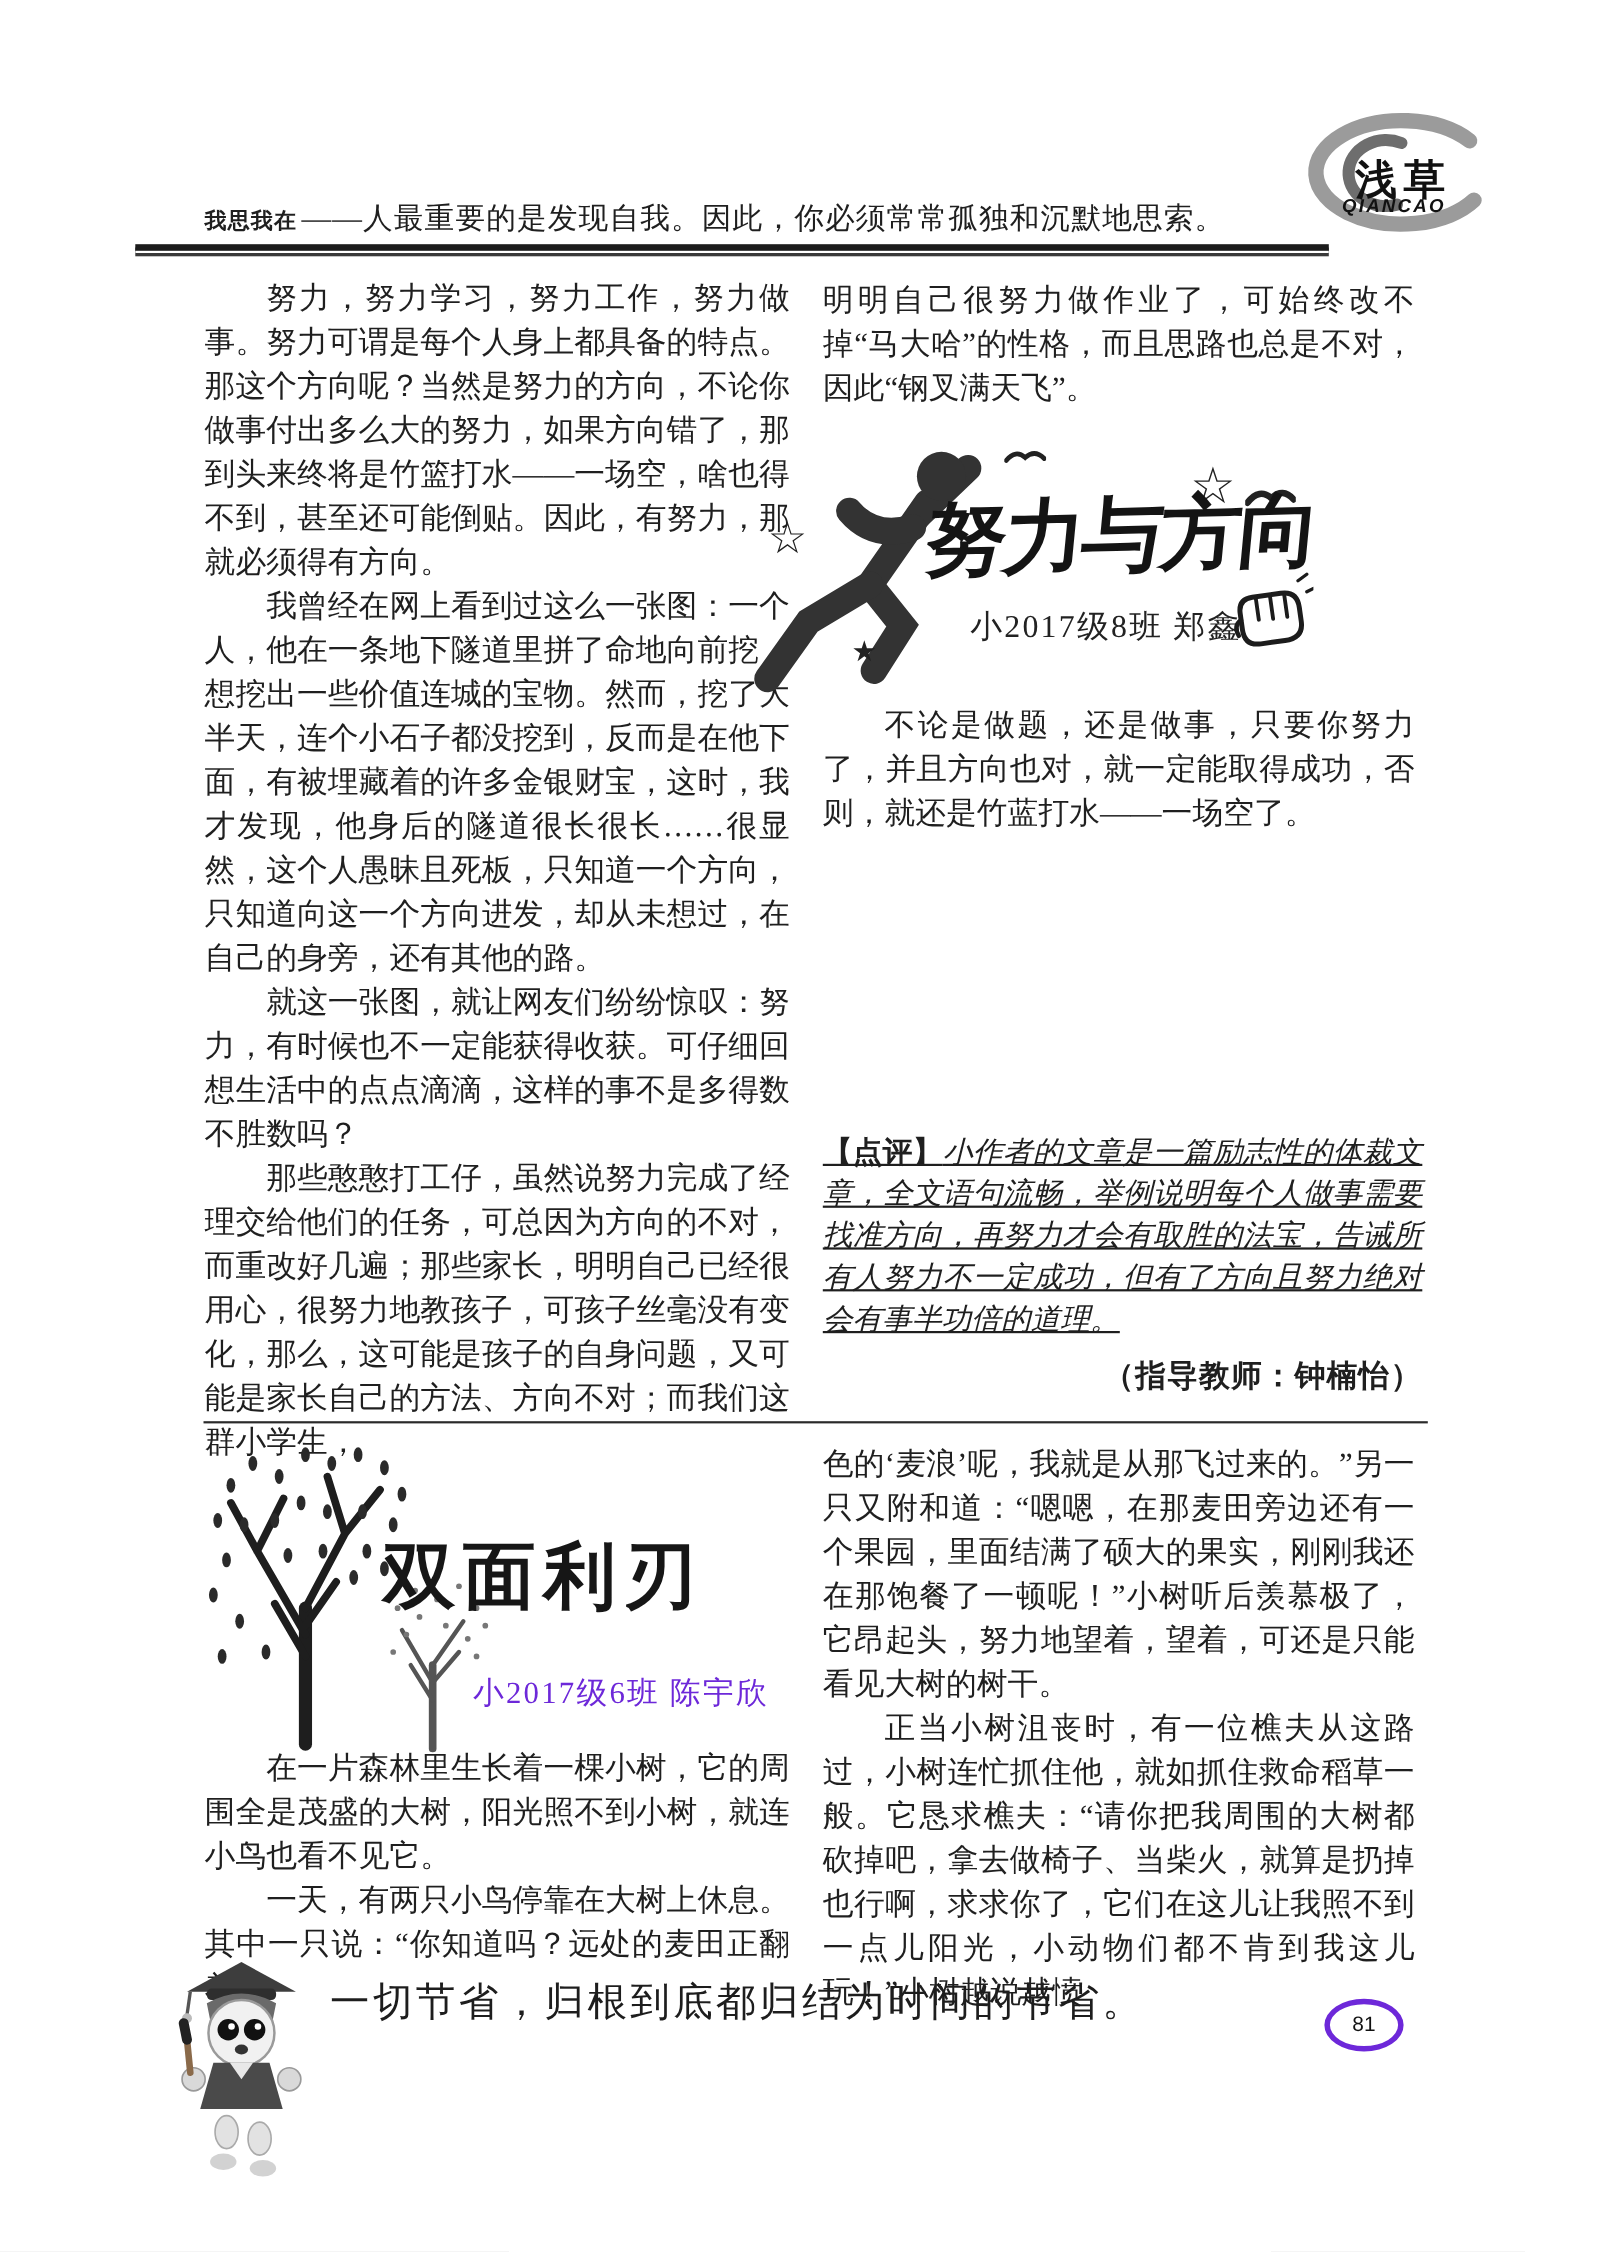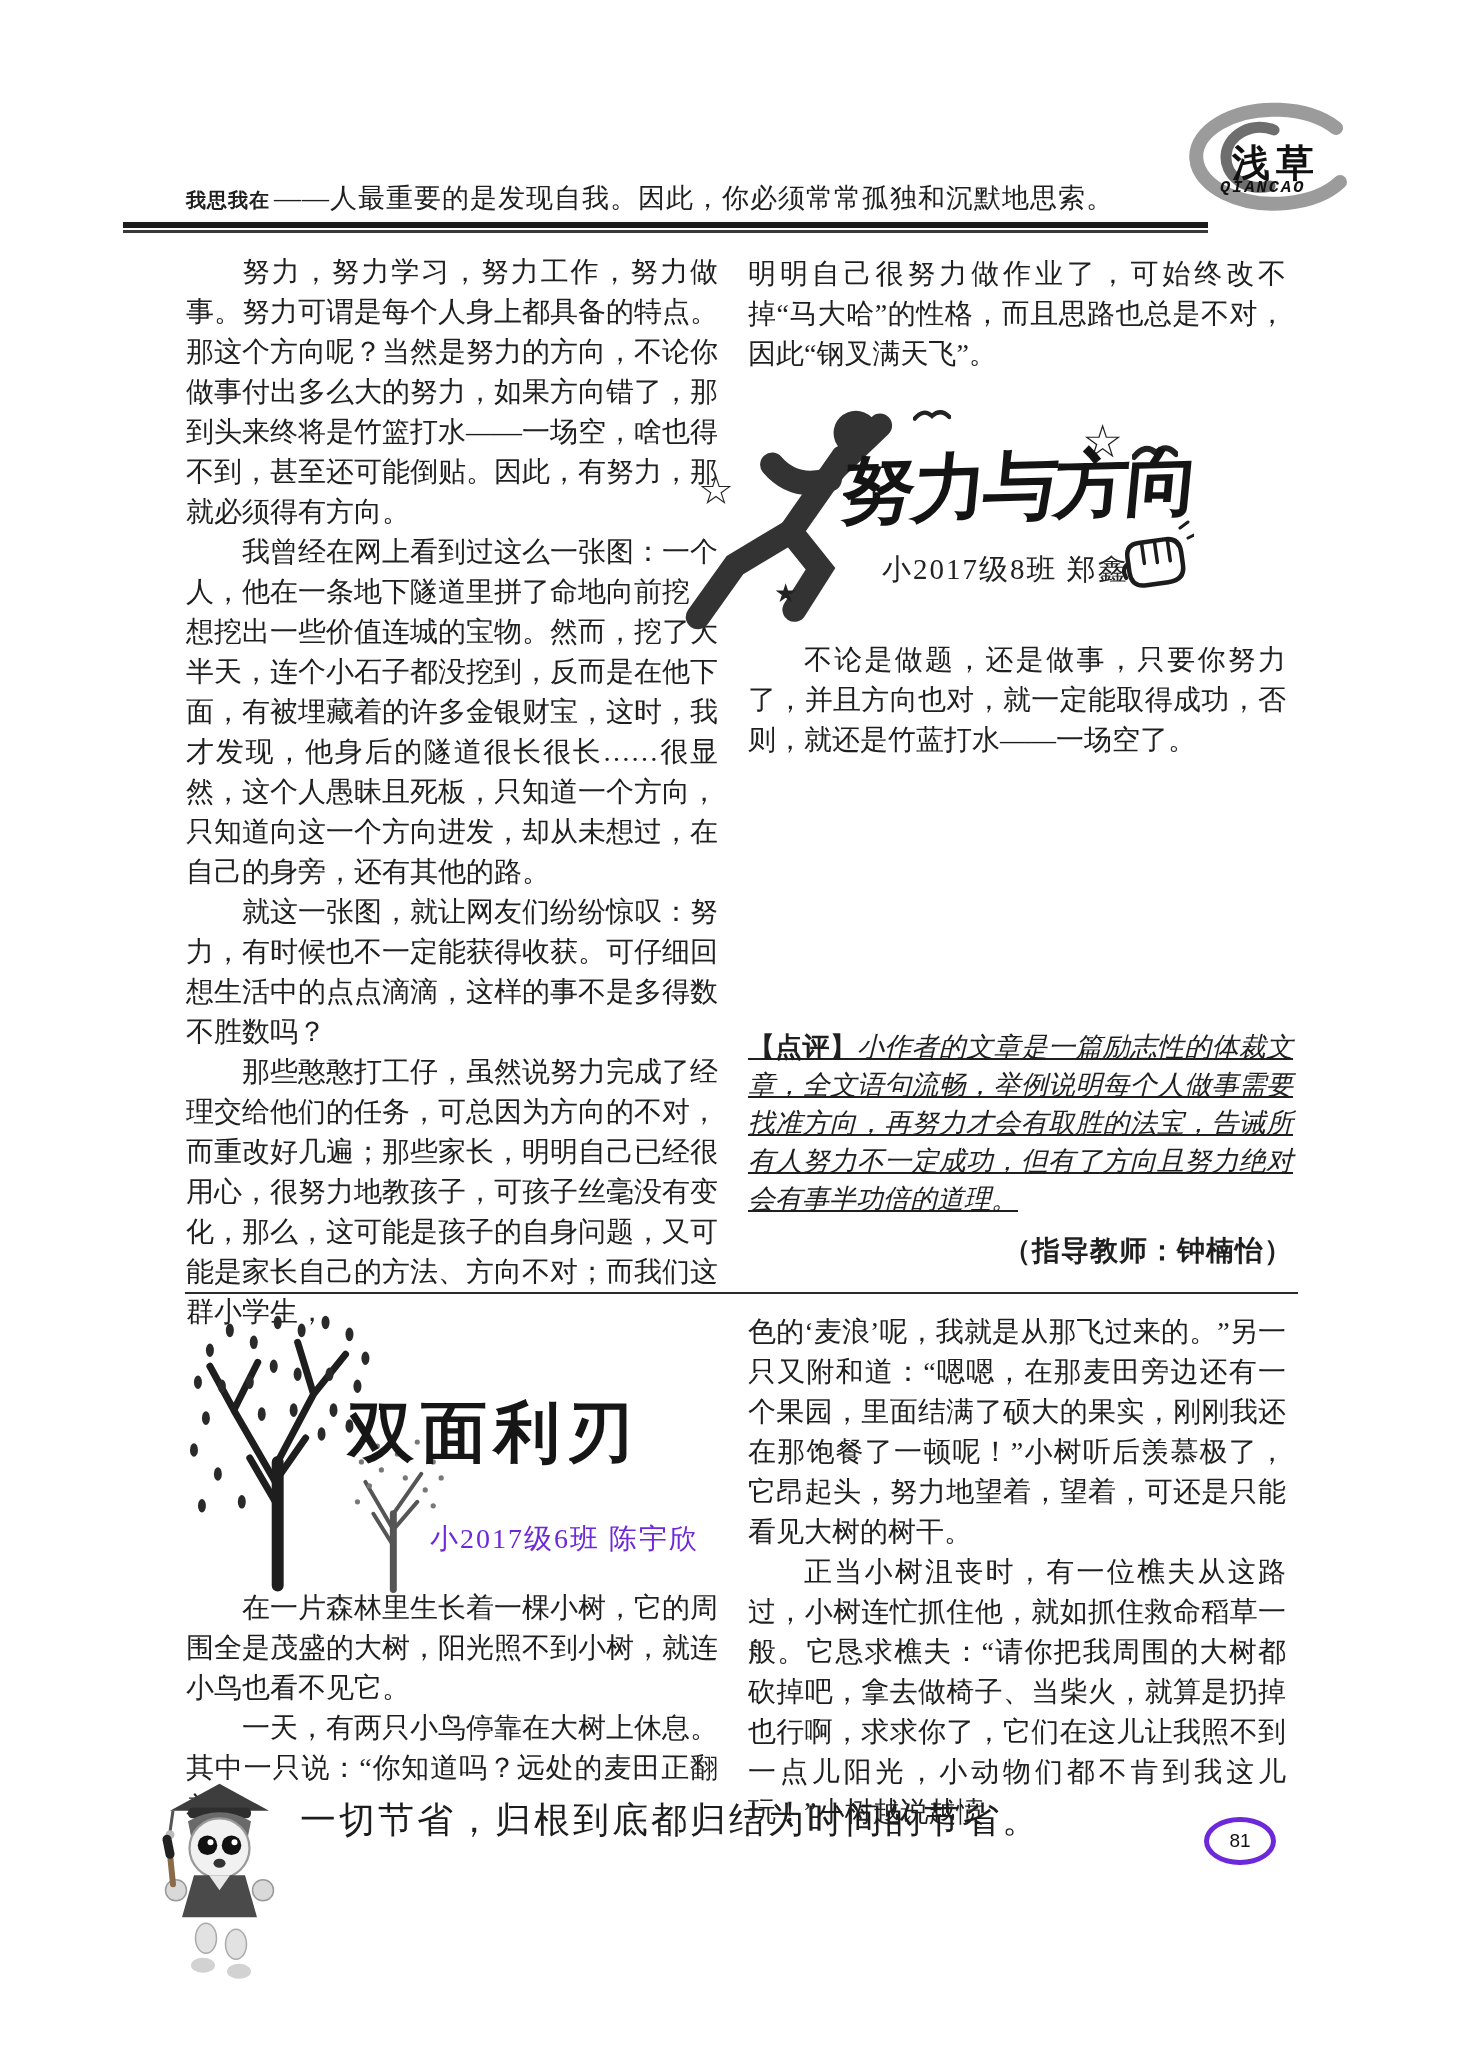--- a/index.html
+++ b/index.html
@@ -9,21 +9,21 @@
     font-family:"Liberation Serif","DejaVu Serif",serif;color:#1f1f1f;
   }
   
   .hdr-text{position:absolute;left:186px;top:180px;width:1000px;white-space:nowrap;}
   .hdr-brand{font-family:"Liberation Sans","DejaVu Sans",sans-serif;font-weight:900;font-size:20px;letter-spacing:1px;}
   .hdr-motto{font-family:"Liberation Serif","DejaVu Serif",serif;font-size:27px;letter-spacing:1px;margin-left:4px;}
   .hdr-rule{position:absolute;left:123px;top:222px;width:1085px;height:6px;background:#1c1c1c;border-bottom:2px solid #fff;box-shadow:0 3px 0 #3a3a3a;}
   .logo{position:absolute;left:1178px;top:100px;width:185px;height:125px;}
   .logo svg{position:absolute;left:0;top:0;}
   .logo-cn{position:absolute;left:54px;top:28px;font-family:"Liberation Sans","DejaVu Sans",sans-serif;font-weight:900;font-size:38px;letter-spacing:6px;color:#111;margin-top:10px;}
-  .logo-en{position:absolute;left:42px;top:78px;font-family:Liberation Mono, monospace;font-weight:700;font-style:italic;font-size:17px;letter-spacing:2px;color:#111;}
+  .logo-en{position:absolute;left:42px;top:78px;font-family:Liberation Sans, sans-serif;font-weight:700;font-style:italic;font-size:17px;letter-spacing:2px;color:#111;}
   
   .col{position:absolute;font-size:28px;line-height:40px;text-align:justify;}
   .col p{margin:0;}
   .indent{text-indent:2em;}
   .col-a1-left{left:186px;top:252px;width:532px;}
   .col-a1-right-intro{left:748px;top:254px;width:538px;}
   .col-a1-right{left:748px;top:640px;width:538px;}
   
   .art1{position:absolute;left:670px;top:388px;width:645px;height:245px;}
   .art1 .runner{position:absolute;left:12px;top:6px;}

